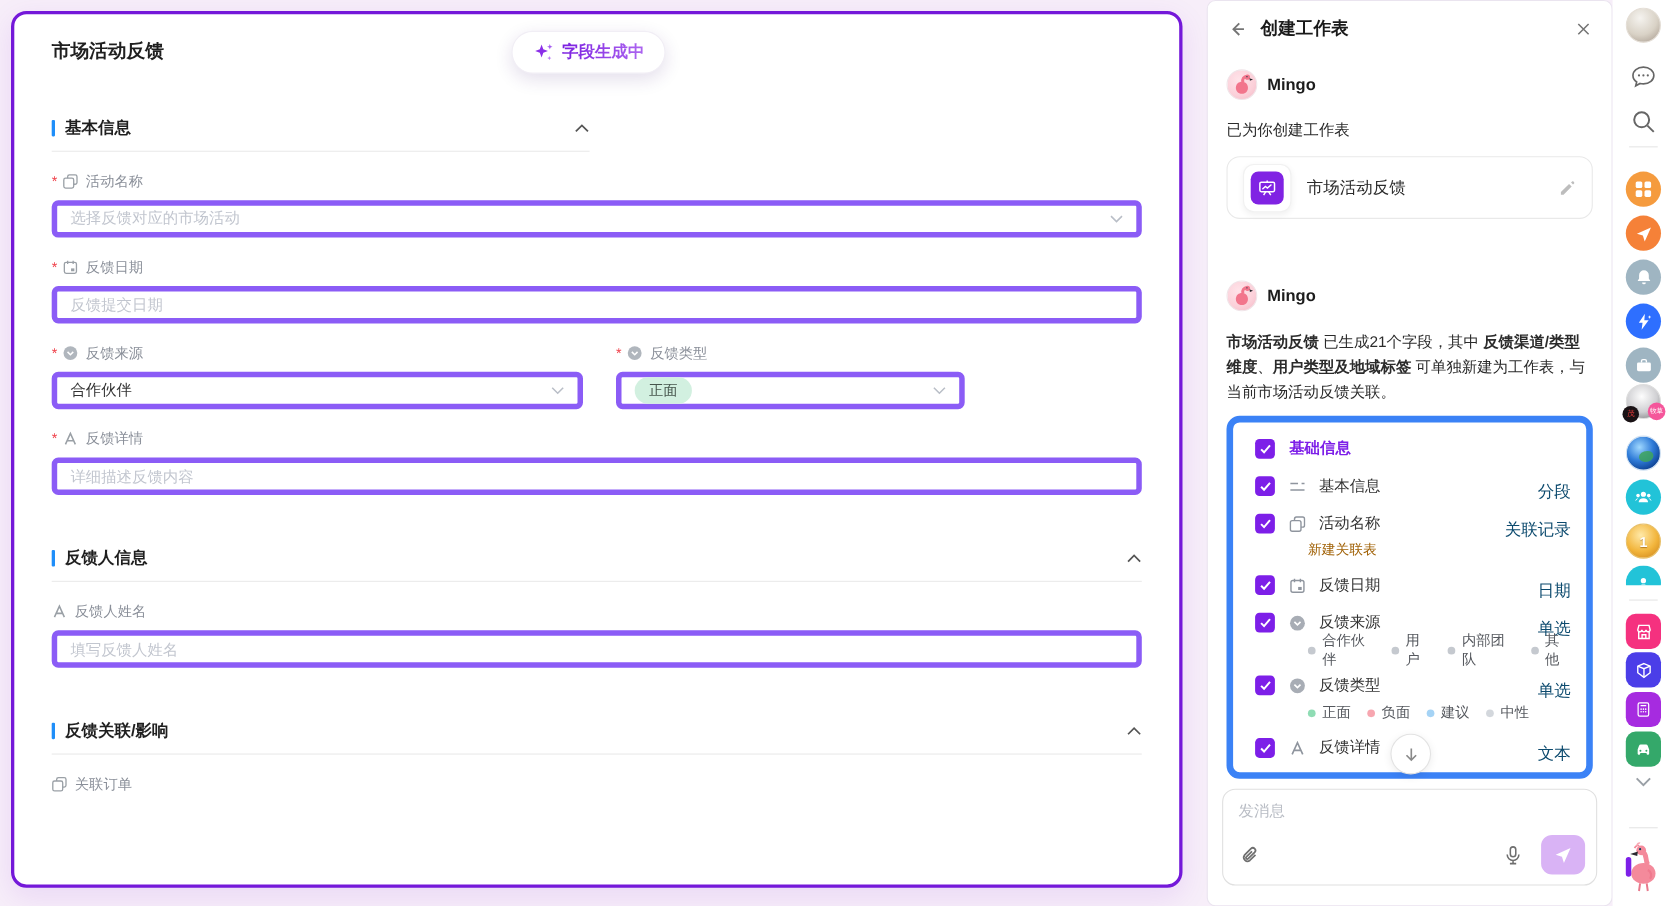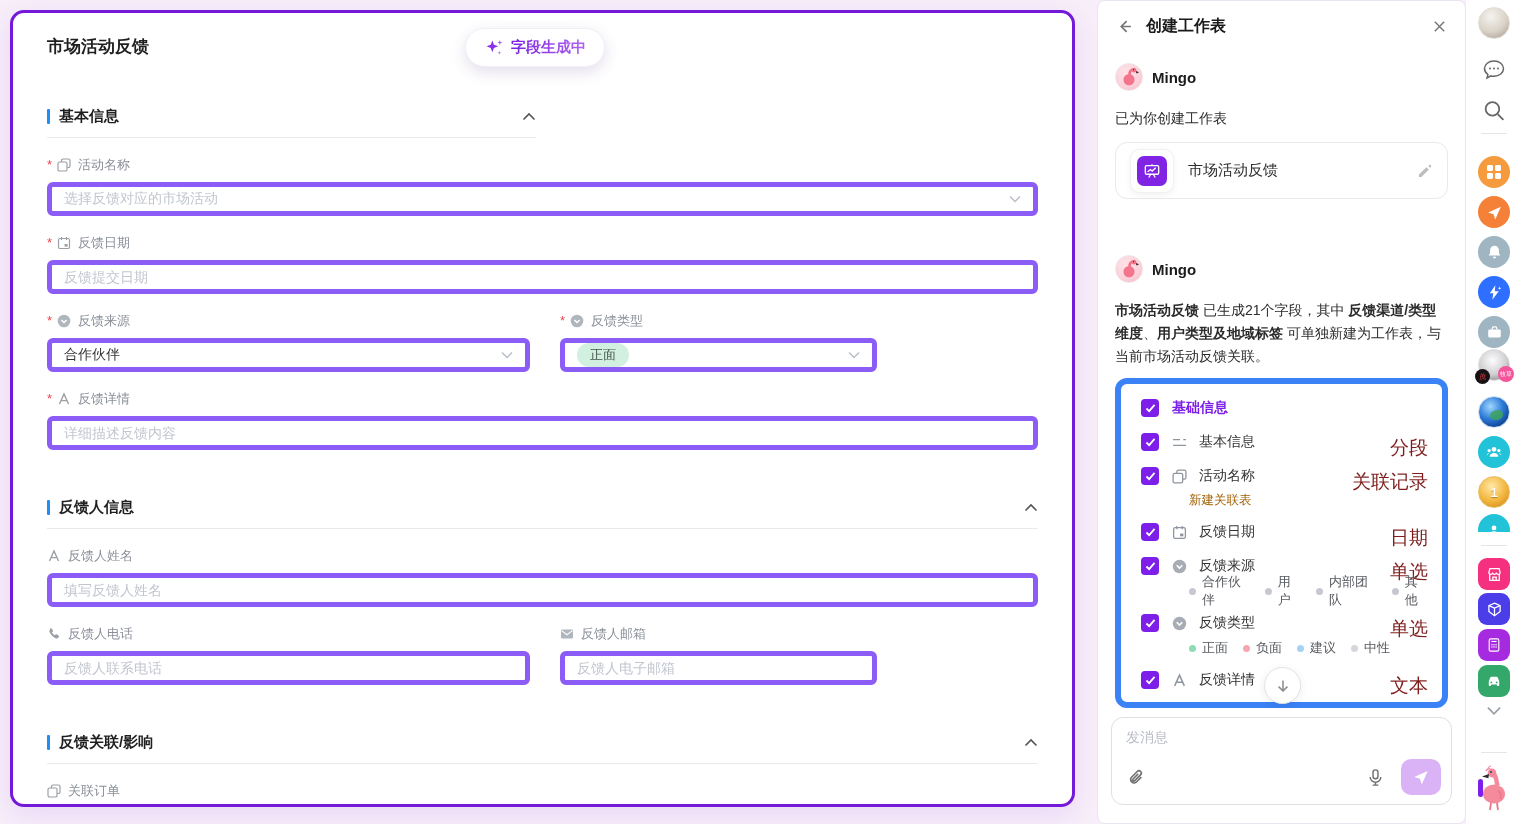--- a/index.html
+++ b/index.html
@@ -67,21 +67,21 @@
   .ws-edit { margin-left:auto; }
   .fields-card { margin-top:10px; height:330px; border:6px solid #3b82f6; border-radius:12px;
     padding:14px 14px 0 20px; overflow:hidden; }
   .fc-group { display:flex; align-items:center; gap:13px; height:20px; }
   .fc-group-label { font-size:14px; font-weight:bold; color:#7d1fe8; }
   .cb { width:18px; height:18px; border-radius:4px; background:#7d1fe8; display:flex;
     align-items:center; justify-content:center; flex:0 0 auto; cursor:pointer; }
   .fc-row { display:flex; align-items:center; gap:12px; height:20px; margin-top:14px; }
   .fc-ic { width:16px; height:16px; display:flex; align-items:center; justify-content:center; }
   .fc-label { font-size:14px; color:#333; }
-  .fc-type { margin-left:auto; font-size:19px; color:#7f1d1d;margin-top:11px; }
+  .fc-type { margin-left:auto; font-size:15px; color:#0c4a6e;margin-top:11px; }
   .fc-link { margin:6px 0 0 48px; font-size:12.5px; color:#a16207; height:16px; cursor:pointer; }
   .fc-opts { display:flex; gap:15px; margin:7px 0 0 48px; height:16px; align-items:center; }
   .opt { display:flex; align-items:center; gap:6px; font-size:13px; color:#55585e; }
   .dot { width:7px; height:7px; border-radius:50%; flex:0 0 auto; }
   .dot.gray{background:#c5c9cf} .dot.green{background:#8fdcb4} .dot.red{background:#f7a6b0}
   .dot.blue{background:#a5d3f5} .dot.neutral{background:#d3d7dc}
   .scroll-btn { position:absolute; left:166px; top:666px; width:37px; height:37px; border-radius:50%;
     background:#fff; border:1px solid #e3e3e3; box-shadow:0 2px 8px rgba(0,0,0,.08);
     display:flex; align-items:center; justify-content:center; cursor:pointer; z-index:5; }
   .chat-input { position:absolute; left:13px; right:13px; bottom:18px; height:88px;
@@ -250,45 +250,20 @@
     <div class="flabel">
       <span class="fic">
         <svg viewBox="0 0 14 14" fill="none" stroke="#9aa0a6" stroke-width="1.4">
             <path d="M2.5 12L7 2l4.5 10M4.3 8.6h5.4"></path>
           </svg>
       </span>
       <span>反馈人姓名</span>
     </div>
     <input class="inp" placeholder="填写反馈人姓名" style="">
 
-    <div class="two-col">
-      <div class="col-a">
-        <div class="flabel">
-          <span class="fic">
-            <svg viewBox="0 0 14 14" fill="#9aa0a6">
-                <path d="M3.1 1.6c.5-.5 1.3-.4 1.7.2l1 1.5c.3.5.3 1.1-.1 1.5l-.7.7c.6 1 1.8 2.2 2.8 2.8l.7-.7c.4-.4 1-.4 1.5-.1l1.5 1c.6.4.7 1.2.2 1.7l-.8.8c-.5.5-1.3.7-1.9.4-2.5-1-5.5-4-6.5-6.5-.3-.6-.1-1.4.4-1.9z"></path>
-              </svg>
-          </span>
-          <span>反馈人电话</span>
-        </div>
-        <input class="inp" placeholder="反馈人联系电话" style="">
-      </div>
-      <div class="col-b">
-        <div class="flabel">
-          <span class="fic">
-            <svg viewBox="0 0 14 14">
-                <rect x="1" y="2.6" width="12" height="8.8" rx="1.2" fill="#b0b6bd"></rect>
-                <path d="M1.6 3.6L7 7.8l5.4-4.2" stroke="#fff" stroke-width="1.1" fill="none"></path>
-              </svg>
-          </span>
-          <span>反馈人邮箱</span>
-        </div>
-        <input class="inp" placeholder="反馈人电子邮箱" style="">
-      </div>
-    </div>
   </div>
 
   <div class="sec">
     <div class="sec-head">
       <span class="sec-bar"></span>
       <span class="sec-title">反馈关联/影响</span>
       <span class="sec-chevron">
         <svg width="14" height="9" viewBox="0 0 14 9" fill="none">
             <path d="M1.5 7.5L7 2l5.5 5.5" stroke="#555" stroke-width="1.6"></path>
           </svg>

